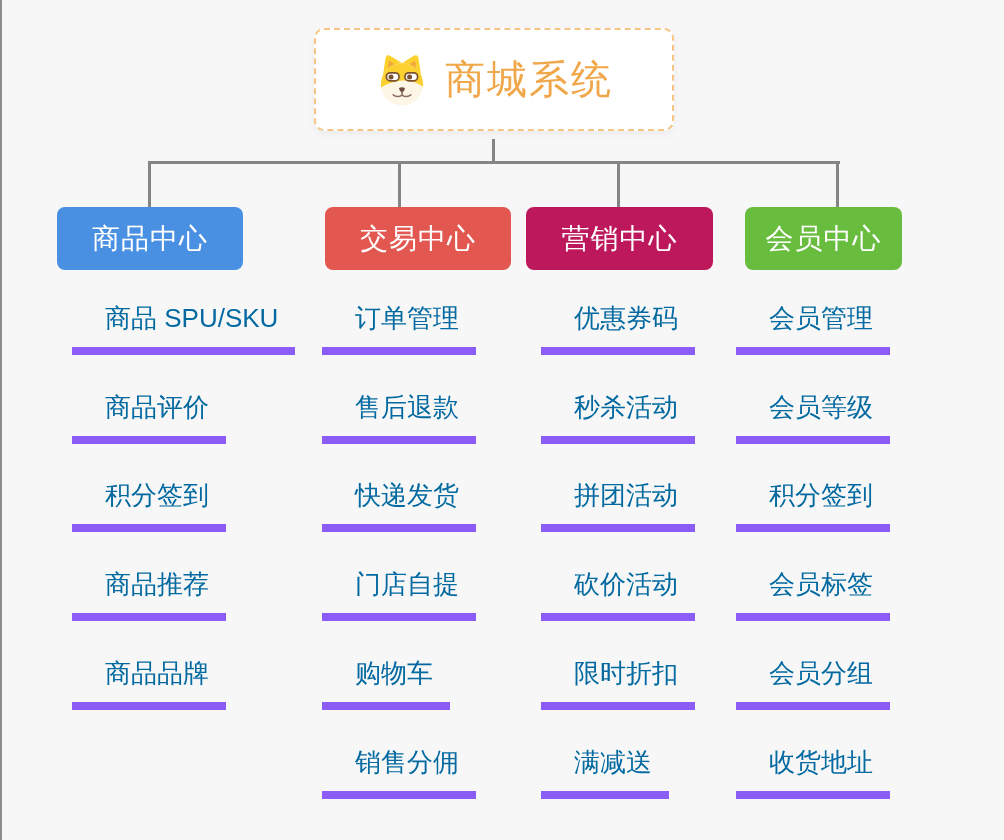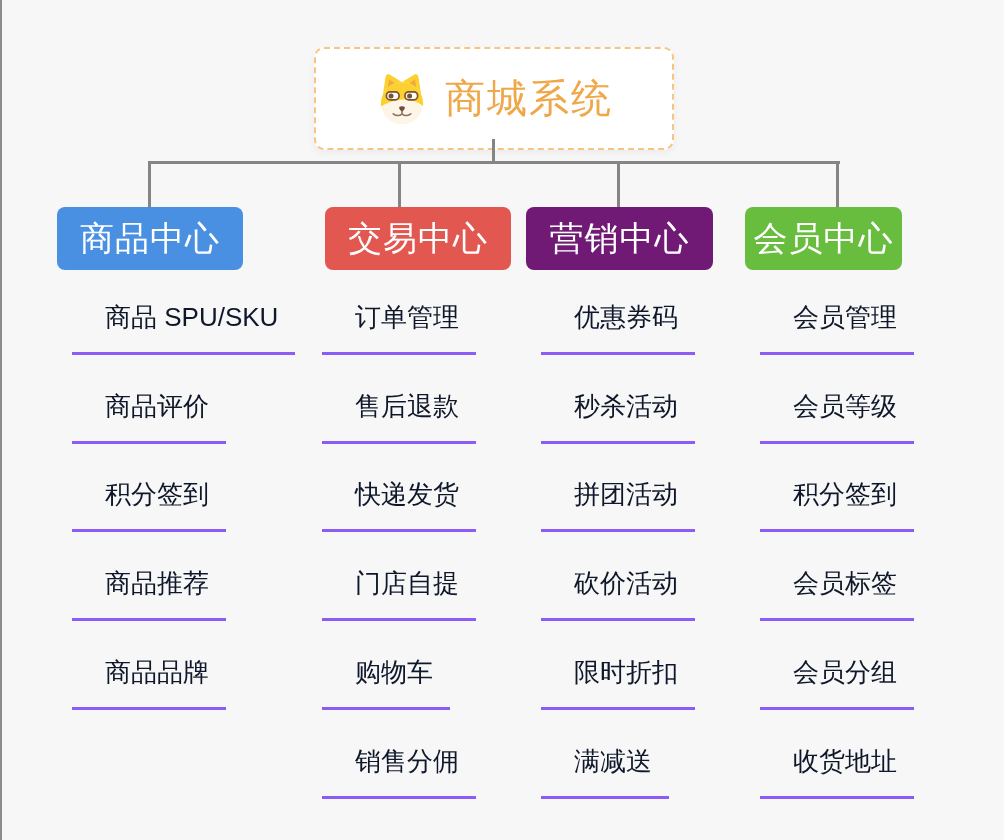--- a/index.html
+++ b/index.html
@@ -3,54 +3,54 @@
 <meta charset="utf-8">
 <style>
   html,body{margin:0;padding:0;}
   body{background:#e9e9e9;font-family:"Liberation Sans","DejaVu Sans",sans-serif;}
   .canvas{
     position:relative;width:1004px;height:840px;background:#f7f7f7;
     overflow:hidden;margin:0 auto;
   }
   
   .root-node{
-    position:absolute;left:314px;top:47px;width:360px;height:103px;
+    position:absolute;left:314px;top:28px;width:360px;height:103px;
     background:#ffffff;border:2px dashed #f6c483;border-radius:10px;
     box-sizing:border-box;display:flex;align-items:center;justify-content:center;
     gap:16px;box-shadow:0 3px 8px rgba(0,0,0,0.05);
   }
   .root-title{font-size:40px;color:#f0a74a;letter-spacing:2px;white-space:nowrap;}
   .dog-icon{width:54px;height:54px;flex:0 0 auto;}
   
   .line{position:absolute;background:#858585;}
   .root-drop{left:492px;top:139px;width:3px;height:24px;}
   .h-bar{left:148px;top:161px;width:692px;height:3px;}
   .drop{top:161px;width:3px;height:46px;}
   .drop.d0{left:148px}.drop.d1{left:398px}.drop.d2{left:617px}.drop.d3{left:836px}
   .spine{top:270px;width:2px;height:530px;background:#8c8c8c;}
   .spine.s0{left:72px}.spine.s1{left:322px}
   
   .branch-header{
     position:absolute;top:207px;height:63px;border-radius:8px;
     display:flex;align-items:center;justify-content:center;
-    color:#ffffff;font-size:34px;letter-spacing:1px;white-space:nowrap;
+    color:#ffffff;font-size:28px;letter-spacing:1px;white-space:nowrap;
     cursor:pointer;box-sizing:border-box;
   }
   .b0{left:57px;width:186px;background:#4a90e2;}
   .b1{left:325px;width:186px;background:#e25750;}
-  .b2{left:526px;width:187px;background:#701a75;}
+  .b2{left:526px;width:187px;background:#be185d;}
   .b3{left:745px;width:157px;background:#69bd3e;}
   
   .leaf-col{position:absolute;top:266px;}
-  .leaf-col.c0{left:72px}.leaf-col.c1{left:322px}.leaf-col.c2{left:541px}.leaf-col.c3{left:760px}
+  .leaf-col.c0{left:72px}.leaf-col.c1{left:322px}.leaf-col.c2{left:541px}.leaf-col.c3{left:736px}
   .leaf-row{height:88.8px;display:flex;align-items:flex-end;}
   .leaf{
-    display:inline-block;border-bottom:3px solid #8b5cf6;
-    padding:0 17px 20px 33px;font-size:26px;line-height:30px;
-    color:#0f172a;white-space:nowrap;cursor:pointer;
+    display:inline-block;border-bottom:8px solid #8b5cf6;
+    padding:0 17px 14px 33px;font-size:26px;line-height:30px;
+    color:#0369a1;white-space:nowrap;cursor:pointer;
   }
 </style>
 </head>
 <body>
 
 <div class="canvas">
 
   <div class="root-node">
     <svg class="dog-icon" viewBox="0 0 64 64">
 

